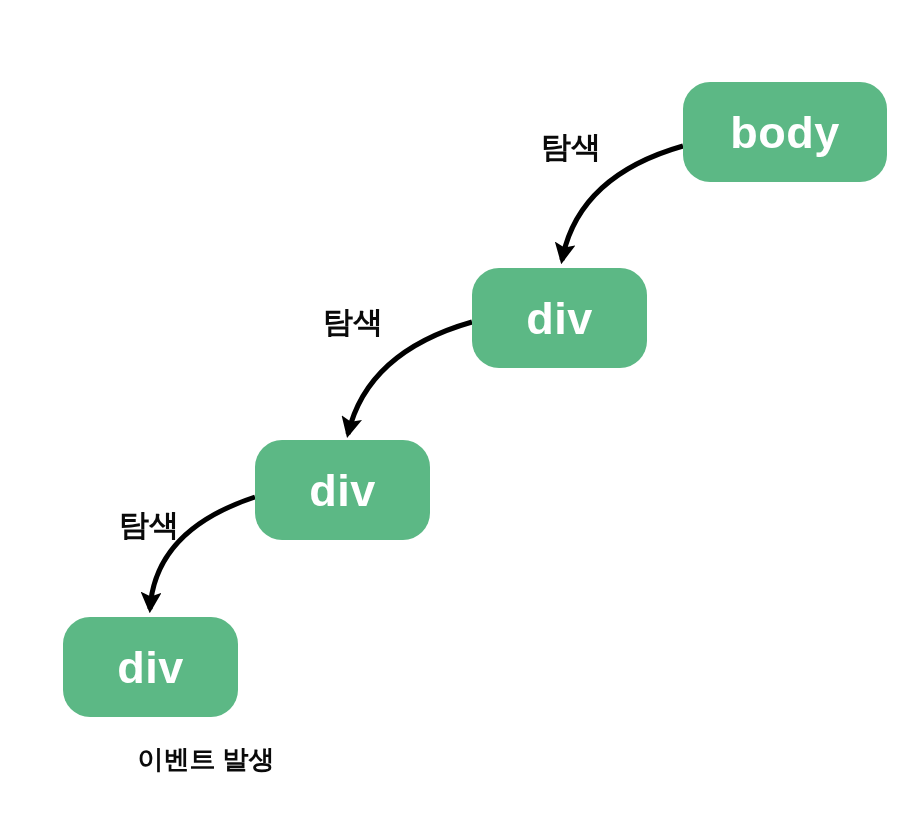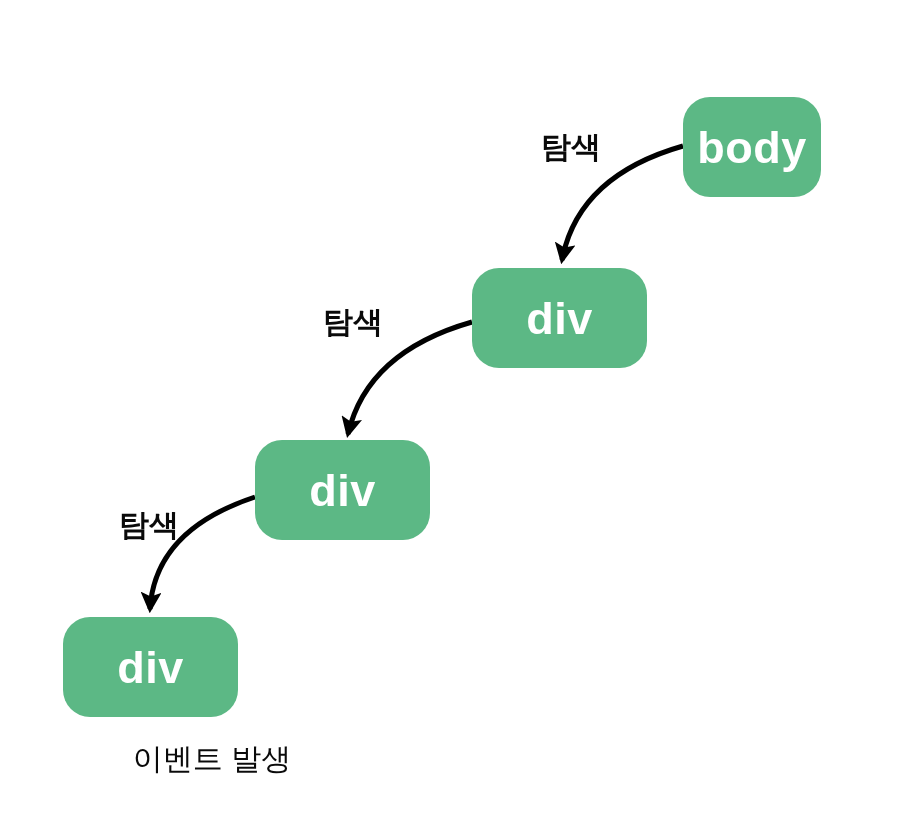--- a/index.html
+++ b/index.html
@@ -35,43 +35,43 @@
     align-items: center;
     justify-content: center;
     background: var(--node-fill, #5cb885);
     color: var(--node-text, #ffffff);
     border-radius: 27px;
     font-weight: bold;
     font-size: 45px;
     line-height: 1;
     letter-spacing: 0.5px;
   }
-  #node-body  { left: 683px; top:  97px; width: 138px; height: 100px; }
+  #node-body  { left: 683px; top:  82px; width: 204px; height: 100px; }
   #node-div-1 { left: 472px; top: 268px; width: 175px; height: 100px; }
   #node-div-2 { left: 255px; top: 440px; width: 175px; height: 100px; }
   #node-div-3 { left:  63px; top: 617px; width: 175px; height: 100px; }
   .edge-label {
     position: absolute;
     transform: translate(-50%, -50%);
     font-weight: bold;
     font-size: 30px;
     color: var(--label-text, #0a0a0a);
     white-space: nowrap;
     margin-top: 12px;
   }
   #edge-label-1 { left: 571px; top: 135px; }
   #edge-label-2 { left: 353px; top: 310px; }
   #edge-label-3 { left: 149px; top: 513px; }
   .caption {
     position: absolute;
-    left: 212px;
+    left: 206px;
     top: 759px;
     transform: translate(-50%, -50%);
-    font-weight: normal;
-    font-size: 30px;
+    font-weight: bold;
+    font-size: 26px;
     color: var(--label-text, #0a0a0a);
     white-space: nowrap;
   }
 </style>
 </head>
 <body>
 
 <div class="stage">
 
   <svg class="edges-layer" viewBox="0 0 918 840" xmlns="http://www.w3.org/2000/svg">

